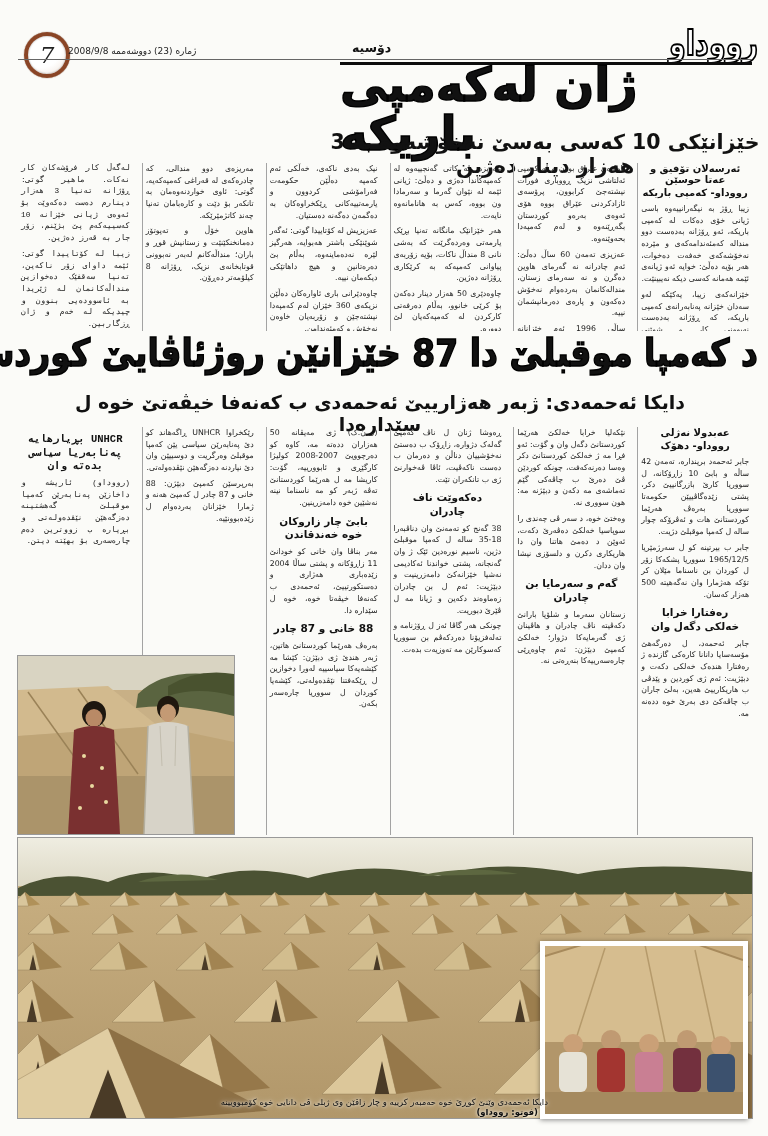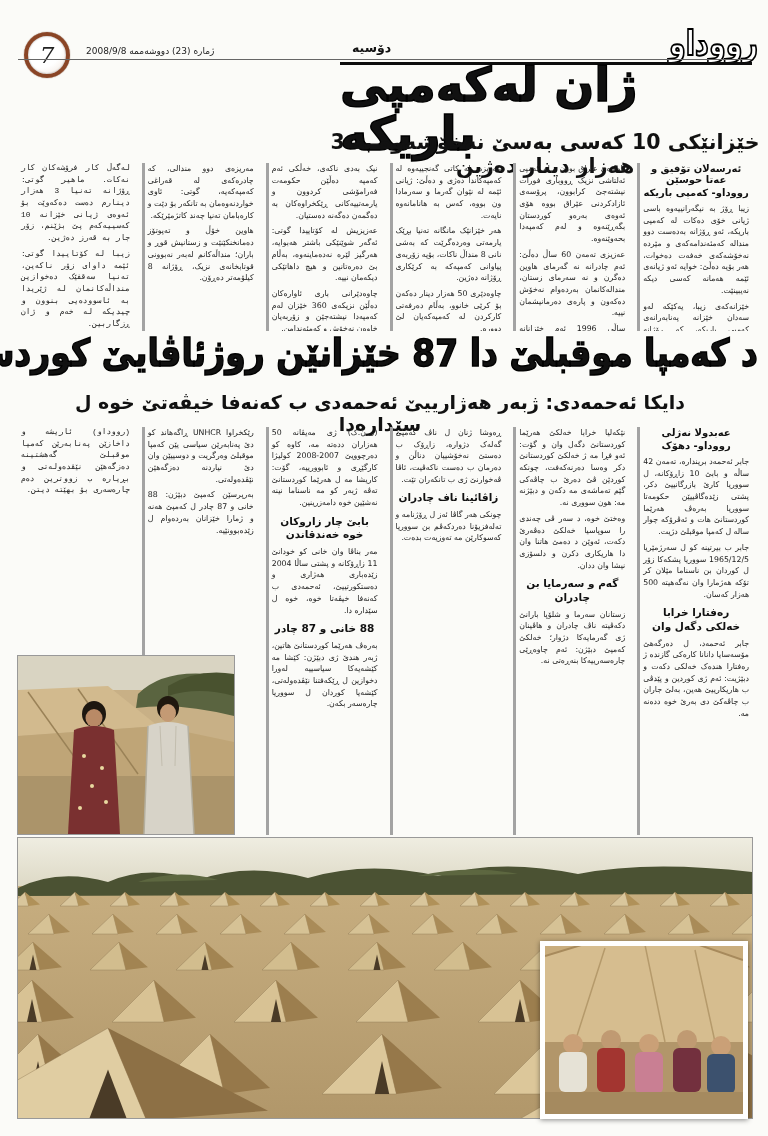--- a/index.html
+++ b/index.html
@@ -4,36 +4,36 @@
 <style>
   html,body{margin:0;padding:0;background:#888;}
   .page{position:relative;width:768px;height:1136px;margin:0 auto;background:#fbfbf8;
         font-family:"DejaVu Sans","Liberation Sans",sans-serif;direction:rtl;overflow:hidden;color:#111;}
   
   .pagenum{position:absolute;left:24px;top:32px;width:38px;height:38px;border-radius:50%;
            border:4px solid #8a4526;background:radial-gradient(circle at 35% 30%,#fff 55%,#efe3da);
            display:flex;align-items:center;justify-content:center;
            font-family:"DejaVu Serif","Liberation Serif",serif;font-style:italic;font-size:23px;color:#222;
            box-shadow:inset 0 0 2px rgba(0,0,0,.4),0 0 1px #5c2d16;}
-  .dateline-top{position:absolute;left:86px;top:46px;font-size:9px;color:#222;direction:rtl;text-align:right;}
+  .dateline-top{position:absolute;left:68px;top:46px;font-size:9px;color:#222;direction:rtl;text-align:right;}
   .section-label{position:absolute;left:352px;top:40px;font-size:12.5px;font-weight:bold;}
   .logo{position:absolute;right:10px;top:28px;font-size:27px;font-weight:900;color:#fff;
         -webkit-text-stroke:1.6px #000;text-shadow:0 0 1px #000;transform:scaleY(1.25);letter-spacing:-1px;}
   .rule-thin{position:absolute;left:18px;right:16px;top:59px;height:1px;background:#666;}
   .rule-thick{position:absolute;left:340px;right:16px;top:62px;height:3px;background:#0d0d0d;}
   
   .headline{position:absolute;left:340px;right:8px;top:60px;text-align:left;
             font-size:47px;line-height:1.05;font-weight:900;-webkit-text-stroke:1.4px #000;letter-spacing:-1px;}
   .subheadline{position:absolute;left:330px;right:8px;top:130px;text-align:center;
                font-size:20.5px;font-weight:700;}
   .cols{position:absolute;left:18px;right:16px;display:grid;grid-template-columns:repeat(6,1fr);
         column-gap:9px;overflow:hidden;}
   .cols-top{top:163px;height:168px;}
   .cols-low{top:427px;height:408px;}
-  .col{overflow:hidden;padding:0 3px;border-left:3px solid #a3a3a3;}
+  .col{overflow:hidden;padding:0 3px;border-left:1px solid #a3a3a3;}
   .col:last-child{border-left:none;font-family:Liberation Mono, monospace;}
   .col p{margin:0 0 4px;font-size:7.8px;line-height:1.5;text-align:justify;color:#1b1b1b;}
   .byline{font-weight:bold;font-size:10px;text-align:center;margin:0 0 2px;}
   .dateline{font-weight:bold;font-size:10px;text-align:center;margin:0 0 5px;}
   .colhead{font-weight:bold;font-size:10.5px;text-align:center;margin:6px 2px 4px;line-height:1.3;}
   
   .banner{position:absolute;left:10px;right:10px;top:333px;text-align:center;white-space:nowrap;
           font-size:33px;font-weight:900;-webkit-text-stroke:1.3px #000;letter-spacing:-1px;transform:scaleY(1.15);}
   .subheadline2{position:absolute;left:52px;right:60px;top:391px;text-align:center;
                 font-size:19px;font-weight:700;}
@@ -106,35 +106,37 @@
         <p>جابر ئەحمەد، ل دەرگەهێ مۆسەسایا دانانا کارەکی گازندە ژ رەفتارا هندەک خەلکی دکەت و دبێژیت: ئەم ژی کوردین و پێدڤی ب هاریکارییێ هەین، بەلێ جاران ب چاڤەکێ دی بەرێ خوە ددەنە مە.</p>
       </div>
       <div class="col">
         <p>نێکەلیا خرابا خەلکێ هەرێما کوردستانێ دگەل وان و گۆت: ئەو فڕا مە ژ خەلکێ کوردستانێ دکر وەسا دەرنەکەفت، چونکە کوردێن ڤێ دەرێ ب چاڤەکی گێم تەماشەی مە دکەن و دبێژنە مە: هون سووری نە.</p>
         <p>وەختێ خوە، د سەر ڤی چەندی را سوپاسیا خەلکێ دەڤەرێ دکەت، ئەوێن د دەمێ هاتنا وان دا هاریکاری دکرن و دلسۆزی نیشا وان ددان.</p>
         <div class="colhead">گەم و سەرمایا بن چادران</div>
         <p>زستانان سەرما و شلۆپا بارانێ دکەڤیتە ناڤ چادران و هاڤینان ژی گەرمایەکا دژوار؛ خەلکێ کەمپێ دبێژن: ئەم چاوەڕێی چارەسەرییەکا بنەڕەتی نە.</p>
       </div>
       <div class="col">
         <p>ڕەوشا ژنان ل ناڤ کەمپێ گەلەک دژوارە، زاڕۆک ب دەستێ نەخۆشییان دناڵن و دەرمان ب دەست ناکەڤیت، ئاڤا ڤەخوارنێ ژی ب تانکەران تێت.</p>
-        <div class="colhead">زاڤائینا ناف چادران</div>
+        <div class="colhead">دەکەوێت ناف چادران</div>
+        <p>38 گەنج کو تەمەنێ وان دناڤبەرا 18-35 سالە ل کەمپا موقبلێ دژین، ناسیم نورەدین ئێک ژ وان گەنجانە، پشتی خواندنا ئەکادیمی نەشیا خێزانەکێ دامەزرینیت و دبێژیت: ئەم ل بن چادران زەماوەند دکەین و ژیانا مە ل ڤێرێ دبوریت.</p>
         <p>چونکی هەر گاڤا ئەز ل ڕۆژنامە و تەلەفزیۆنا دەردکەڤم بن سووریا کەسوکارێن مە تەوزیەت بدەت.</p>
       </div>
       <div class="col">
         <p>(ی.ن.ک) ژی مەیڤانە 50 هەزاران ددەتە مە، کاوە کو دەرچوویێ 2007-2008 کولیژا کارگێڕی و ئابوورییە، گۆت: کاریشا مە ل هەرێما کوردستانێ تەڤە ژبەر کو مە ناسناما نینە نەشێین خوە دامەزرینین.</p>
         <div class="colhead">بابێ چار زاروکان خوە خەندقاندن</div>
         <p>مەر بناڤا وان خانی کو خودانێ 11 زاڕۆکانە و پشتی ساڵا 2004 زێدەباری هەژاری و دەستکورتییێ، ئەحمەدی ب کەنەفا خیڤەتا خوە، خوە ل سێدارە دا.</p>
         <div class="colhead">88 خانی و 87 چادر</div>
         <p>بەرەڤ هەرێما کوردستانێ هاتین، ژبەر هندێ ژی دبێژن: کێشا مە کێشەیەکا سیاسییە لەورا دخوازین ل ڕێکەفتنا نێڤدەولەتی، کێشەیا کوردان ل سووریا چارەسەر بکەن.</p>
       </div>
       <div class="col">
         <p>رێکخراوا UNHCR ڕاگەهاند کو دێ پەنابەرێن سیاسی یێن کەمپا موقبلێ وەرگریت و دوسییێن وان دێ نیاردنە دەزگەهێن نێڤدەولەتی.</p>
         <p>بەرپرسێن کەمپێ دبێژن: 88 خانی و 87 چادر ل کەمپێ هەنە و ژمارا خێزانان بەردەوام ل زێدەبوونێیە.</p>
       </div>
       <div class="col">
+        <div class="colhead">UNHCR بڕیارهایە پەنابەریا سیاسی بدەتە وان</div>
         <p>(رووداو) ئاریشە و داخازێن پەنابەرێن کەمپا موقبلێ گەهشتینە دەزگەهێن نێڤدەولەتی و بڕیارە ب زووترین دەم چارەسەری بۆ بهێتە دیتن.</p>
       </div>
     </div>
 
   <div class="photo photo-couple">
     <svg viewBox="0 0 216 178" preserveAspectRatio="none">
       <rect width="216" height="178" fill="#c8b086"></rect>
       <rect width="216" height="34" fill="#d9d4c2"></rect>
       <path d="M120,38 Q150,8 216,22 L216,60 Q160,46 118,52 Z" fill="#5a6440"></path>
       <path d="M150,30 Q180,12 216,18 L216,40 Q180,30 150,40 Z" fill="#49522f"></path>
@@ -311,14 +313,18 @@
       <circle cx="104" cy="98" r="10" fill="#caa077"></circle>
         <rect x="90" y="106" width="28" height="42" rx="6" fill="#c97f93"></rect>
       <circle cx="142" cy="94" r="10" fill="#c09a72"></circle>
         <rect x="128" y="102" width="28" height="44" rx="6" fill="#73303e"></rect>
       <circle cx="176" cy="100" r="10" fill="#caa077"></circle>
         <rect x="162" y="108" width="28" height="40" rx="6" fill="#3c516e"></rect>
       <rect y="146" width="198" height="22" fill="#a58a5f"></rect>
     </svg>
   </div>
 
+  <div class="caption">
+    <span>دایکا ئەحمەدی وێنێ کوڕێ خوە حەمبەر کرییە و چار زاڤێن وی ژبلی ڤی دانایی خوە کۆمبوویینە</span>
+    <span class="credit">(فوتو: رووداو)</span>
+  </div>
 
 </div>
 
 </body></html>

